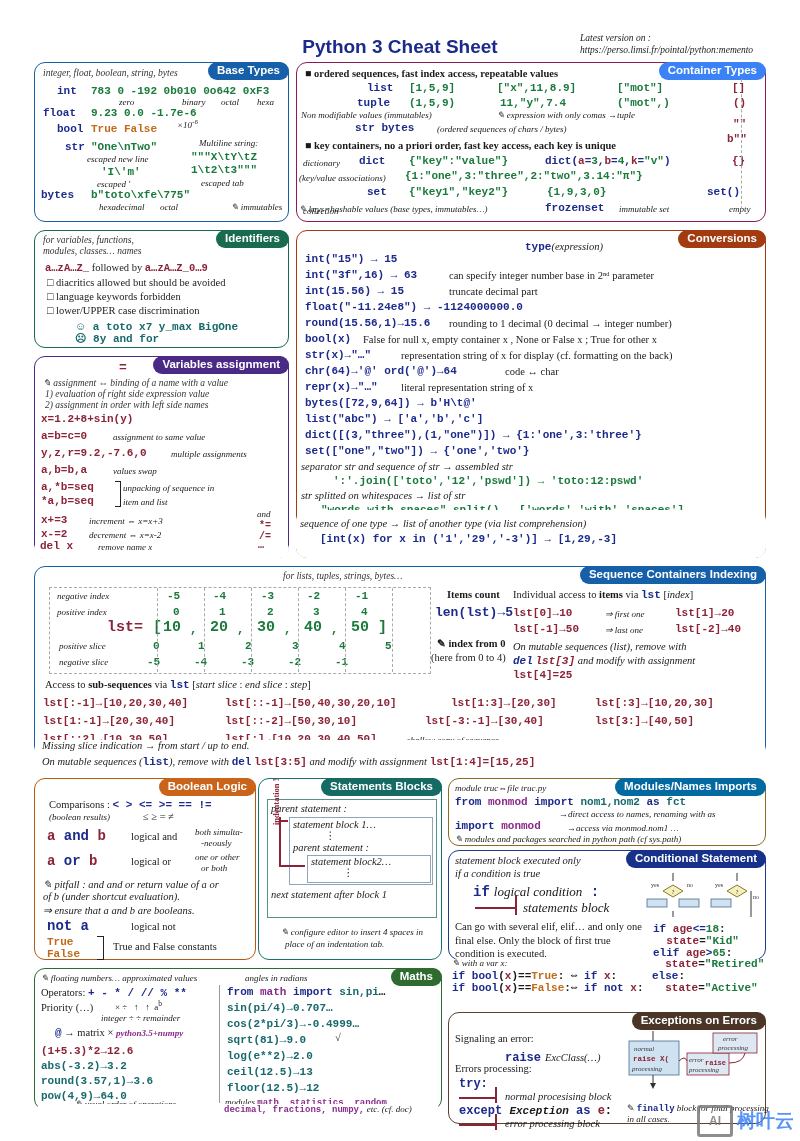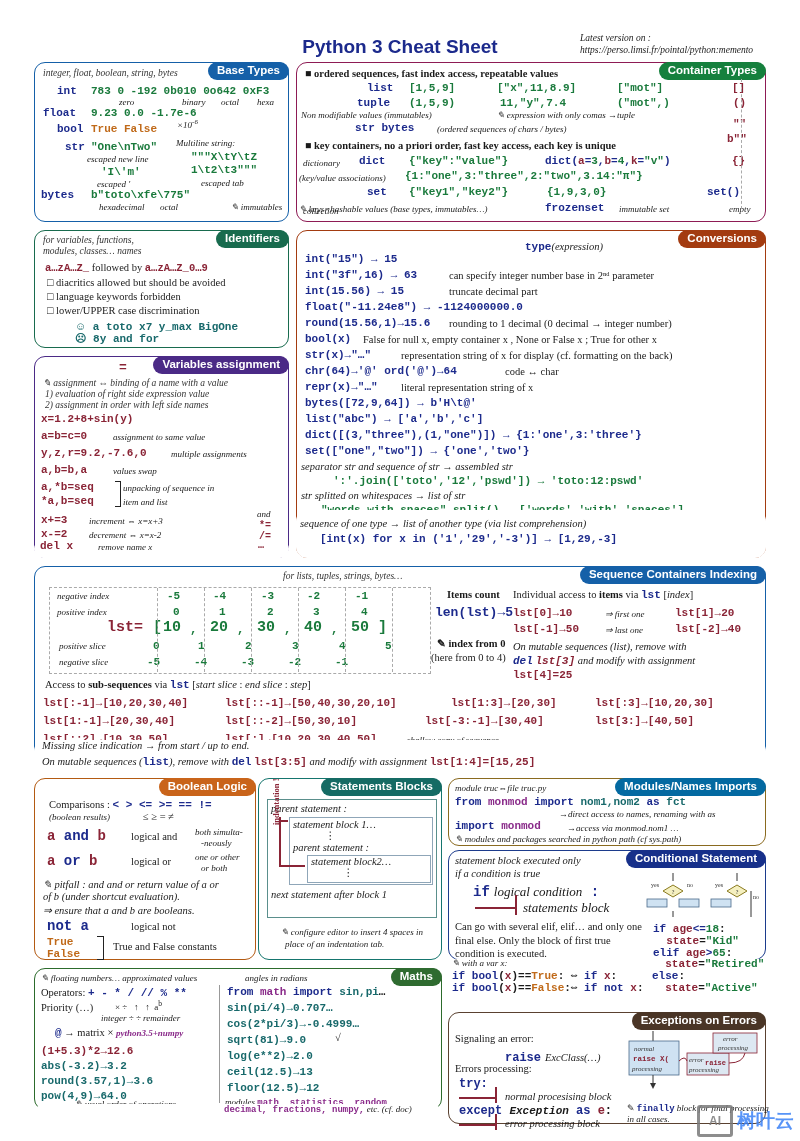--- a/index.html
+++ b/index.html
@@ -30,21 +30,21 @@
   .hdr .ver{position:absolute;left:580px;top:32px;font-size:9.5px;font-style:italic;line-height:12px;}
 
   
   .panel{position:absolute;border:1.6px solid #777;border-radius:11px;background:#fff;box-sizing:border-box;}
   .tag{position:absolute;top:-1px;right:-1px;border-radius:10px;
        font-family:"Liberation Sans",sans-serif;font-weight:bold;color:#fff;
        font-size:11.5px;padding:2px 9px 3px 9px;white-space:nowrap;line-height:13px;}
 
   
   .p-base{border-color:#1560a8;}      .t-base{background:#1560a8;}
-  .p-cont{border-color:#8e1b55;}      .t-cont{background:#15803d;}
+  .p-cont{border-color:#8e1b55;}      .t-cont{background:#3b82f6;}
   .p-ident{border-color:#186b4e;}     .t-ident{background:#186b4e;}
   .p-conv{border-color:#a33b10;}      .t-conv{background:#a33b10;}
   .p-var{border-color:#4b2a86;}       .t-var{background:#4b2a86;}
   .p-seq{border-color:#1560a8;}       .t-seq{background:#1560a8;}
   .p-bool{border-color:#b35a12;}      .t-bool{background:#c9641a;}
   .p-stmt{border-color:#15756e;}      .t-stmt{background:#156b64;}
   .p-mod{border-color:#8a6a1f;}       .t-mod{background:#0369a1;}
   .p-cond{border-color:#1c3b8c;}      .t-cond{background:#17308a;}
   .p-math{border-color:#2c6b2c;}      .t-math{background:#2f6b30;}
   .p-exc{border-color:#5a4130;}       .t-exc{background:#4a3526;}
@@ -93,21 +93,21 @@
 
     <div class="ln code c-kw" style="left:22px;top:60px;">bool</div>
     <div class="ln code c-or" style="left:56px;top:60px;">True  False</div>
 
     <div class="ln code c-kw" style="left:30px;top:78px;">str</div>
     <div class="ln code c-str" style="left:56px;top:78px;">"One\nTwo"</div>
     <div class="ln small it" style="left:52px;top:91px;">escaped new line</div>
     <div class="ln code c-str" style="left:66px;top:103px;">'I\'m'</div>
     <div class="ln small it" style="left:62px;top:116px;">escaped '</div>
 
-    <div class="ln small it" style="left:141px;top:75px;font-style:italic;">Multiline string:</div>
+    <div class="ln small it" style="left:164px;top:75px;font-style:italic;">Multiline string:</div>
     <div class="ln code c-str" style="left:156px;top:88px;">"""X\tY\tZ</div>
     <div class="ln code c-str" style="left:156px;top:101px;">1\t2\t3"""</div>
     <div class="ln small it" style="left:166px;top:115px;">escaped tab</div>
 
     <div class="ln code c-kw" style="left:6px;top:126px;">bytes</div>
     <div class="ln code c-str" style="left:56px;top:126px;">b"toto\xfe\775"</div>
     <div class="ln small it" style="left:64px;top:139px;">hexadecimal</div>
     <div class="ln small it" style="left:125px;top:139px;">octal</div>
     <div class="ln small it" style="left:196px;top:139px;">✎ <span>immutables</span></div>
   </div>

